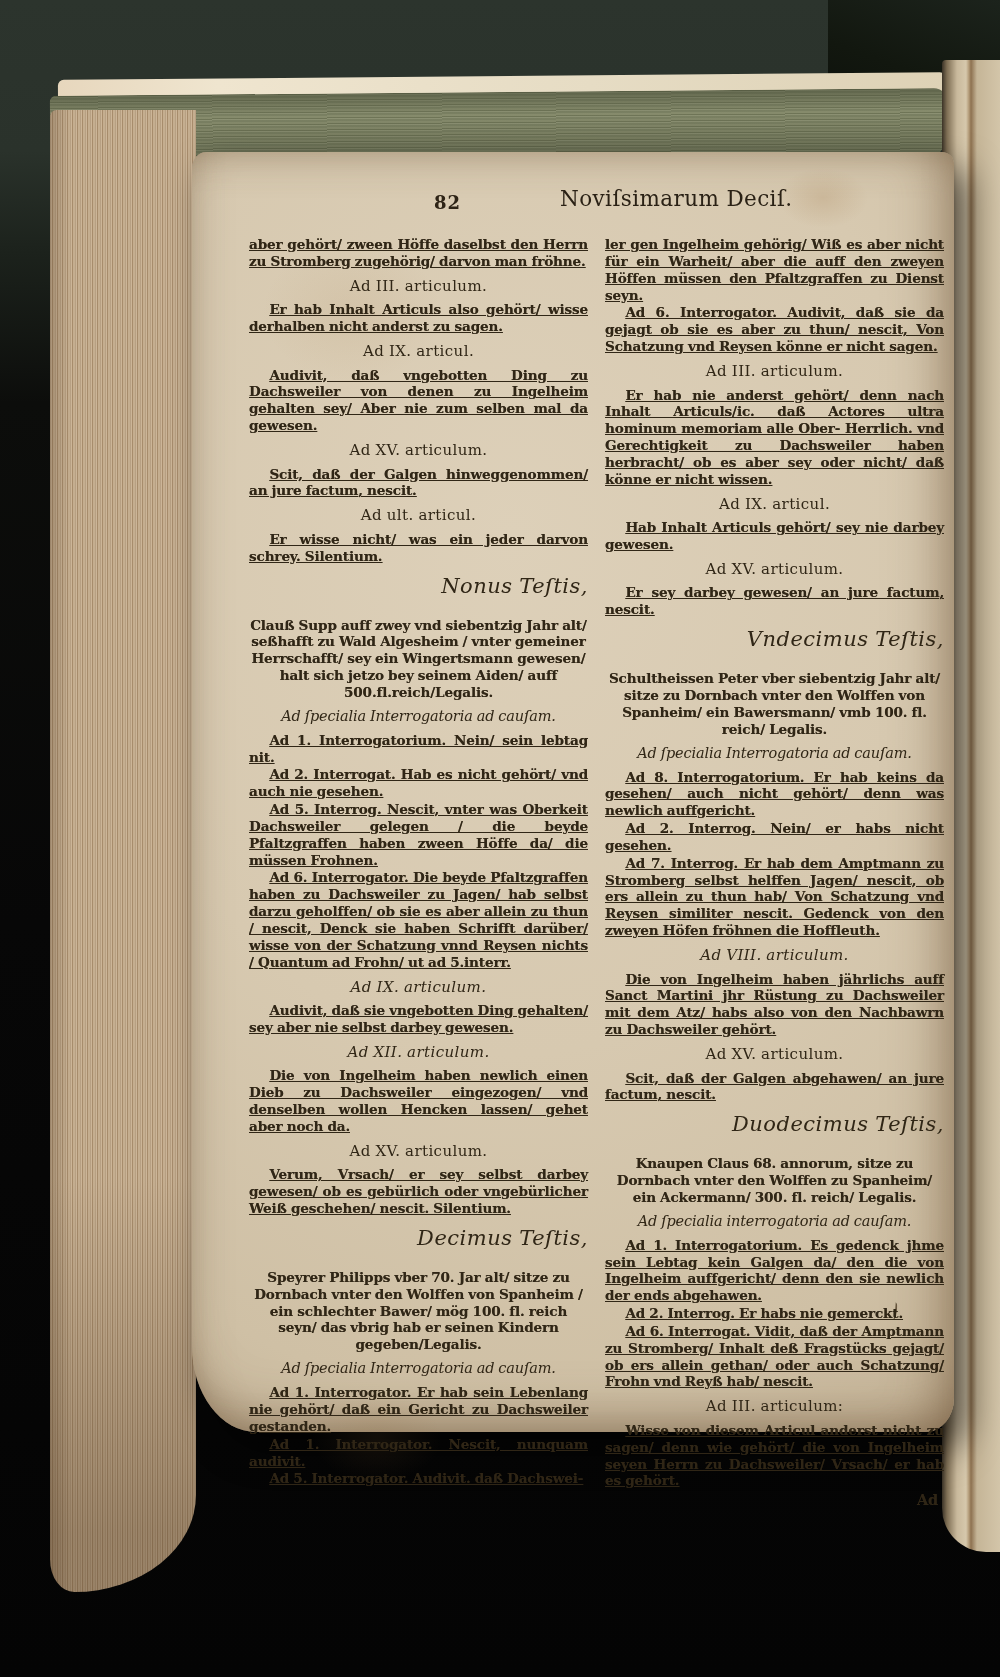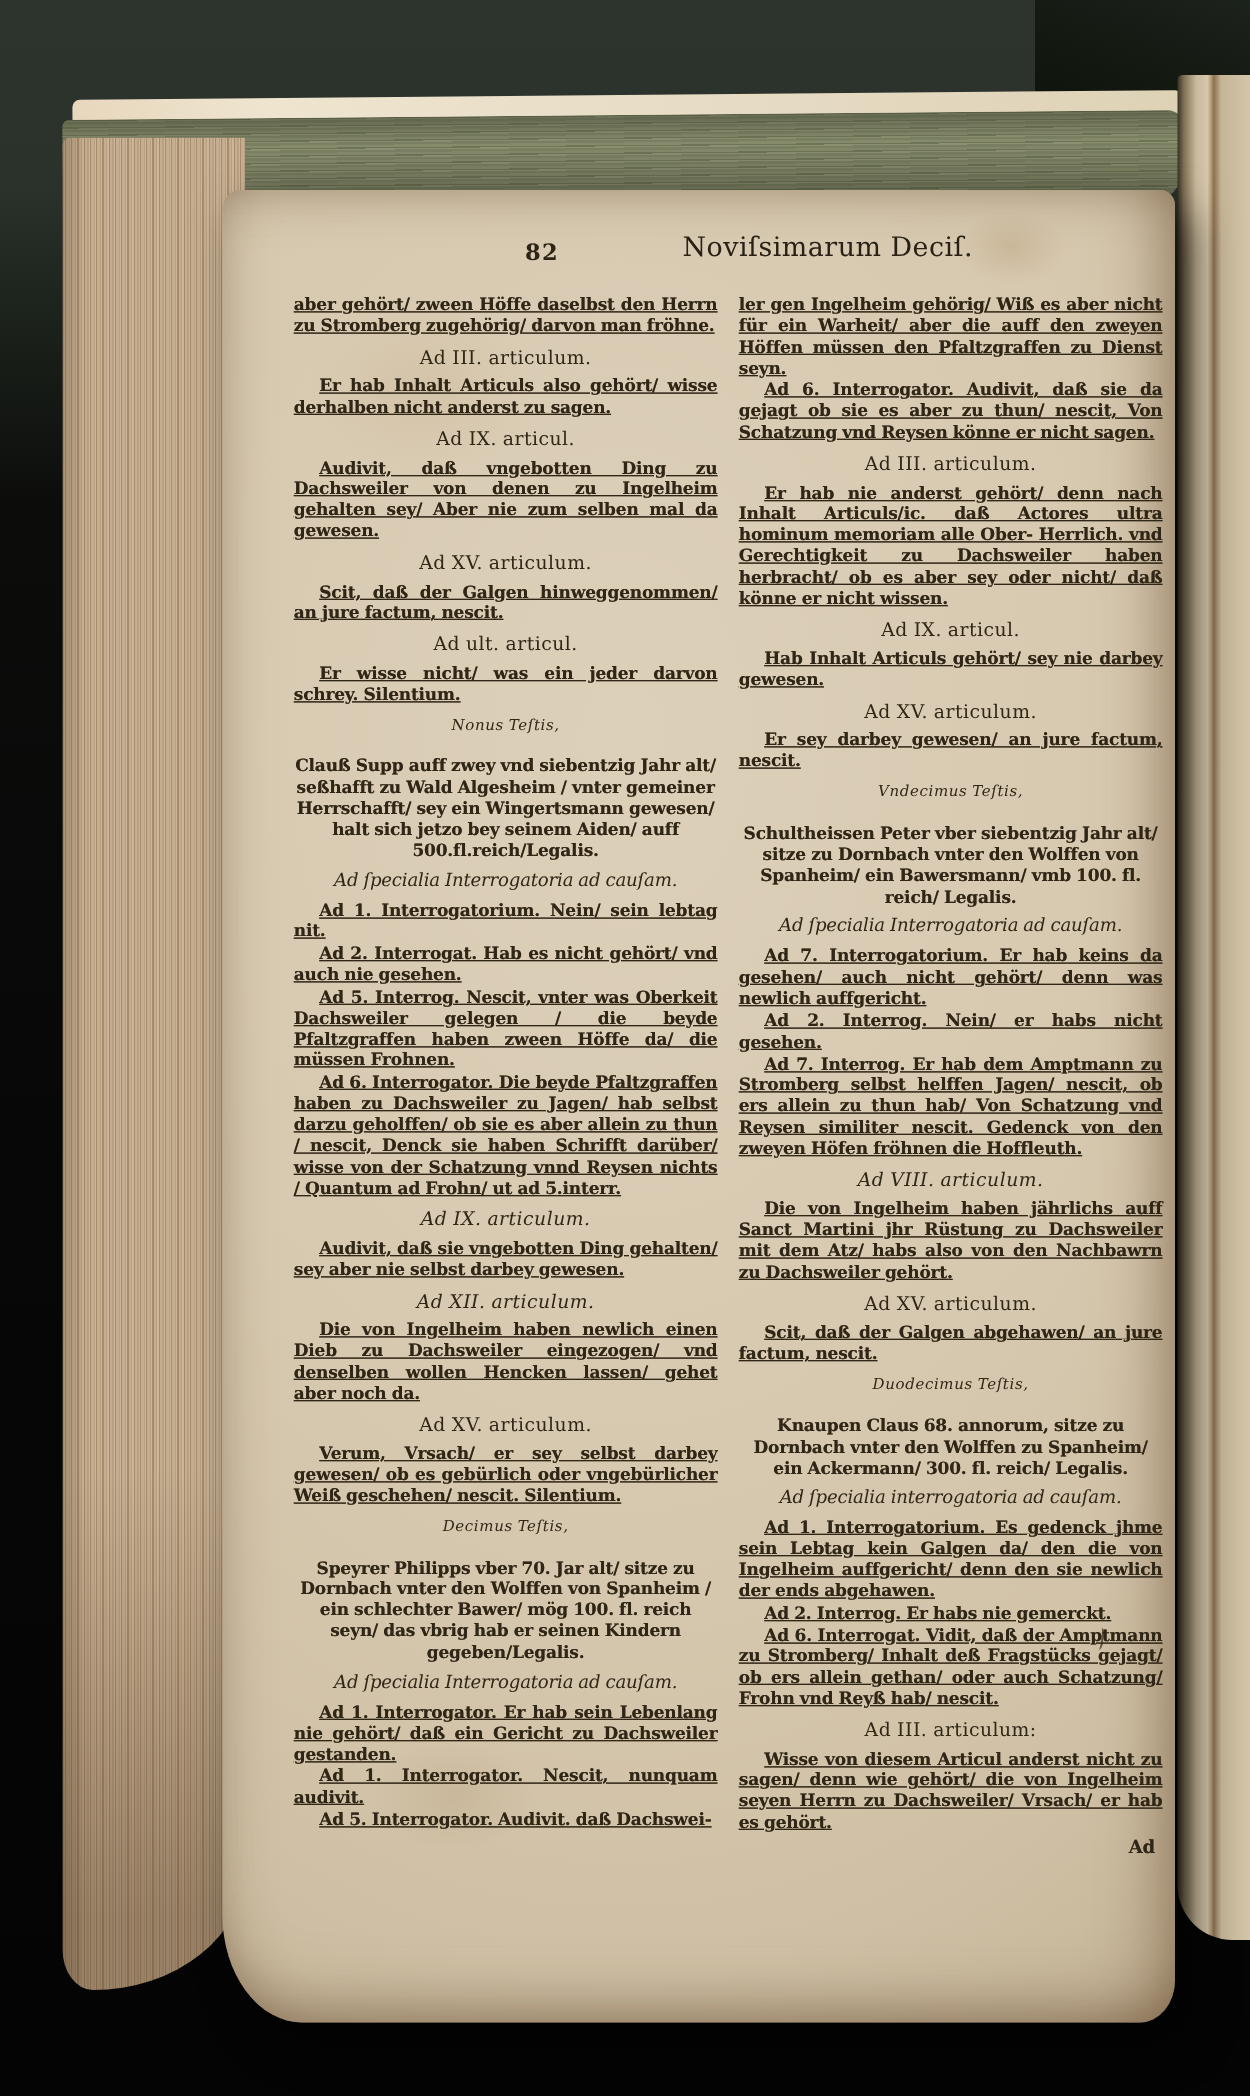--- a/index.html
+++ b/index.html
@@ -29,21 +29,21 @@
     background:
       linear-gradient(180deg,rgba(0,0,0,0) 0%,rgba(0,0,0,0) 72%,rgba(80,58,35,.38) 96%),
       linear-gradient(90deg,rgba(90,68,44,.30) 0%,rgba(0,0,0,0) 14%),
       repeating-linear-gradient(90deg,#b7a083 0 1px,#ccb598 1px 2px,#a78c6c 2px 3px,#c5ae90 3px 5px);
     border-radius:8px 0 150px 30px / 8px 0 120px 40px;}
   
   .gutter-sliver{position:absolute;left:942px;top:60px;width:58px;height:1492px;z-index:5;
     background:linear-gradient(90deg,#3a3226 0px,#7e6e54 5px,#c9b99c 15px,#d6c8ac 24px,#b29a77 27px,#8d7150 29px,#c5b597 35px,#d3c5a9 100%);
     border-radius:4px 0 0 44px;}
   
-  .page{position:absolute;left:178px;top:152px;width:762px;height:1466px;z-index:6;
+  .page{position:absolute;left:192px;top:152px;width:762px;height:1280px;z-index:6;
     background:radial-gradient(120% 90% at 42% 30%,#ddd0b9 0%,#d7c9b0 45%,#cfc0a5 75%,#c1af92 97%);
     border-radius:14px 12px 28px 64px / 16px 12px 34px 86px;
     box-shadow:
       inset -36px 0 54px -26px rgba(112,84,54,.55),
       inset 0 -38px 54px -32px rgba(100,75,50,.55),
       inset 26px 0 44px -30px rgba(120,95,65,.38),
       inset 0 30px 44px -32px rgba(118,98,68,.42),
       14px 18px 34px rgba(0,0,0,.55);}
   .stain{position:absolute;border-radius:50%;pointer-events:none;}
   .stain.s1{left:70px;top:90px;width:180px;height:140px;background:radial-gradient(closest-side,rgba(160,120,70,.10),rgba(0,0,0,0));}
@@ -58,21 +58,21 @@
   .cols{position:absolute;left:57px;top:84px;width:695px;display:flex;gap:17px;color:#302616;}
   .col{flex:1 1 0;min-width:0;}
   .col p{margin:0;font-size:13.6px;line-height:1.24;font-weight:bold;text-align:justify;
     letter-spacing:-0.15px;word-spacing:-0.4px;text-shadow:0 0 .4px rgba(48,38,22,.6);}
   p.block-para{text-indent:1.5em;margin-bottom:1px;text-decoration:underline;}
   p.block-para.flush{text-indent:0;}
   p.block-center{text-align:center;text-indent:0;margin:18px 0 2px;}
   p.block-heading{font-weight:normal;text-align:center;font-size:15px;letter-spacing:.4px;
     margin:7px 0 6px;text-indent:0;text-shadow:none;}
   p.block-heading.it,p.block-witness,p.block-latin{font-style:italic;}
-  p.block-witness{font-weight:normal;text-align:center;font-size:12px;margin:8px 0 6px;text-indent:0;text-shadow:none;letter-spacing:.5px;font-style:italic;}
+  p.block-witness{font-weight:normal;text-align:right;font-size:21px;margin:8px 0 6px;text-indent:0;text-shadow:none;letter-spacing:.5px;font-style:italic;}
   p.block-latin{font-weight:normal;text-align:center;font-size:14.5px;margin:7px 0 6px;text-indent:0;text-shadow:none;}
   p.block-catchword{text-align:right;padding-right:6px;margin-top:2px;font-size:14.5px;}
 </style>
 </head>
 <body>
 
 <div class="scene">
   <div class="cover"></div>
   <div class="endpaper"></div>
   <div class="headband"></div>
@@ -125,21 +125,21 @@
           <p class="block-para">Ad 6. Interrogator. Audivit, daß sie da gejagt ob sie es aber zu thun/ nescit, Von Schatzung vnd Reysen könne er nicht sagen.</p>
           <p class="block-heading">Ad III. articulum.</p>
           <p class="block-para">Er hab nie anderst gehört/ denn nach Inhalt Articuls/ic. daß Actores ultra hominum memoriam alle Ober- Herrlich. vnd Gerechtigkeit zu Dachsweiler haben herbracht/ ob es aber sey oder nicht/ daß könne er nicht wissen.</p>
           <p class="block-heading">Ad IX. articul.</p>
           <p class="block-para">Hab Inhalt Articuls gehört/ sey nie darbey gewesen.</p>
           <p class="block-heading">Ad XV. articulum.</p>
           <p class="block-para">Er sey darbey gewesen/ an jure factum, nescit.</p>
           <p class="block-witness">Vndecimus Teſtis,</p>
           <p class="block-center">Schultheissen Peter vber siebentzig Jahr alt/ sitze zu Dornbach vnter den Wolffen von Spanheim/ ein Bawersmann/ vmb 100. fl. reich/ Legalis.</p>
           <p class="block-latin">Ad ſpecialia Interrogatoria ad cauſam.</p>
-          <p class="block-para">Ad 7. Interrogatorium. Er hab keins da gesehen/ auch nicht gehört/ denn was newlich auffgericht.</p>
+          <p class="block-para">Ad 8. Interrogatorium. Er hab keins da gesehen/ auch nicht gehört/ denn was newlich auffgericht.</p>
           <p class="block-para">Ad 2. Interrog. Nein/ er habs nicht gesehen.</p>
           <p class="block-para">Ad 7. Interrog. Er hab dem Amptmann zu Stromberg selbst helffen Jagen/ nescit, ob ers allein zu thun hab/ Von Schatzung vnd Reysen similiter nescit. Gedenck von den zweyen Höfen fröhnen die Hoffleuth.</p>
           <p class="block-heading it">Ad VIII. articulum.</p>
           <p class="block-para">Die von Ingelheim haben jährlichs auff Sanct Martini jhr Rüstung zu Dachsweiler mit dem Atz/ habs also von den Nachbawrn zu Dachsweiler gehört.</p>
           <p class="block-heading">Ad XV. articulum.</p>
           <p class="block-para">Scit, daß der Galgen abgehawen/ an jure factum, nescit.</p>
           <p class="block-witness">Duodecimus Teſtis,</p>
           <p class="block-center">Knaupen Claus 68. annorum, sitze zu Dornbach vnter den Wolffen zu Spanheim/ ein Ackermann/ 300. fl. reich/ Legalis.</p>
           <p class="block-latin">Ad ſpecialia interrogatoria ad cauſam.</p>
           <p class="block-para">Ad 1. Interrogatorium. Es gedenck jhme sein Lebtag kein Galgen da/ den die von Ingelheim auffgericht/ denn den sie newlich der ends abgehawen.</p>

